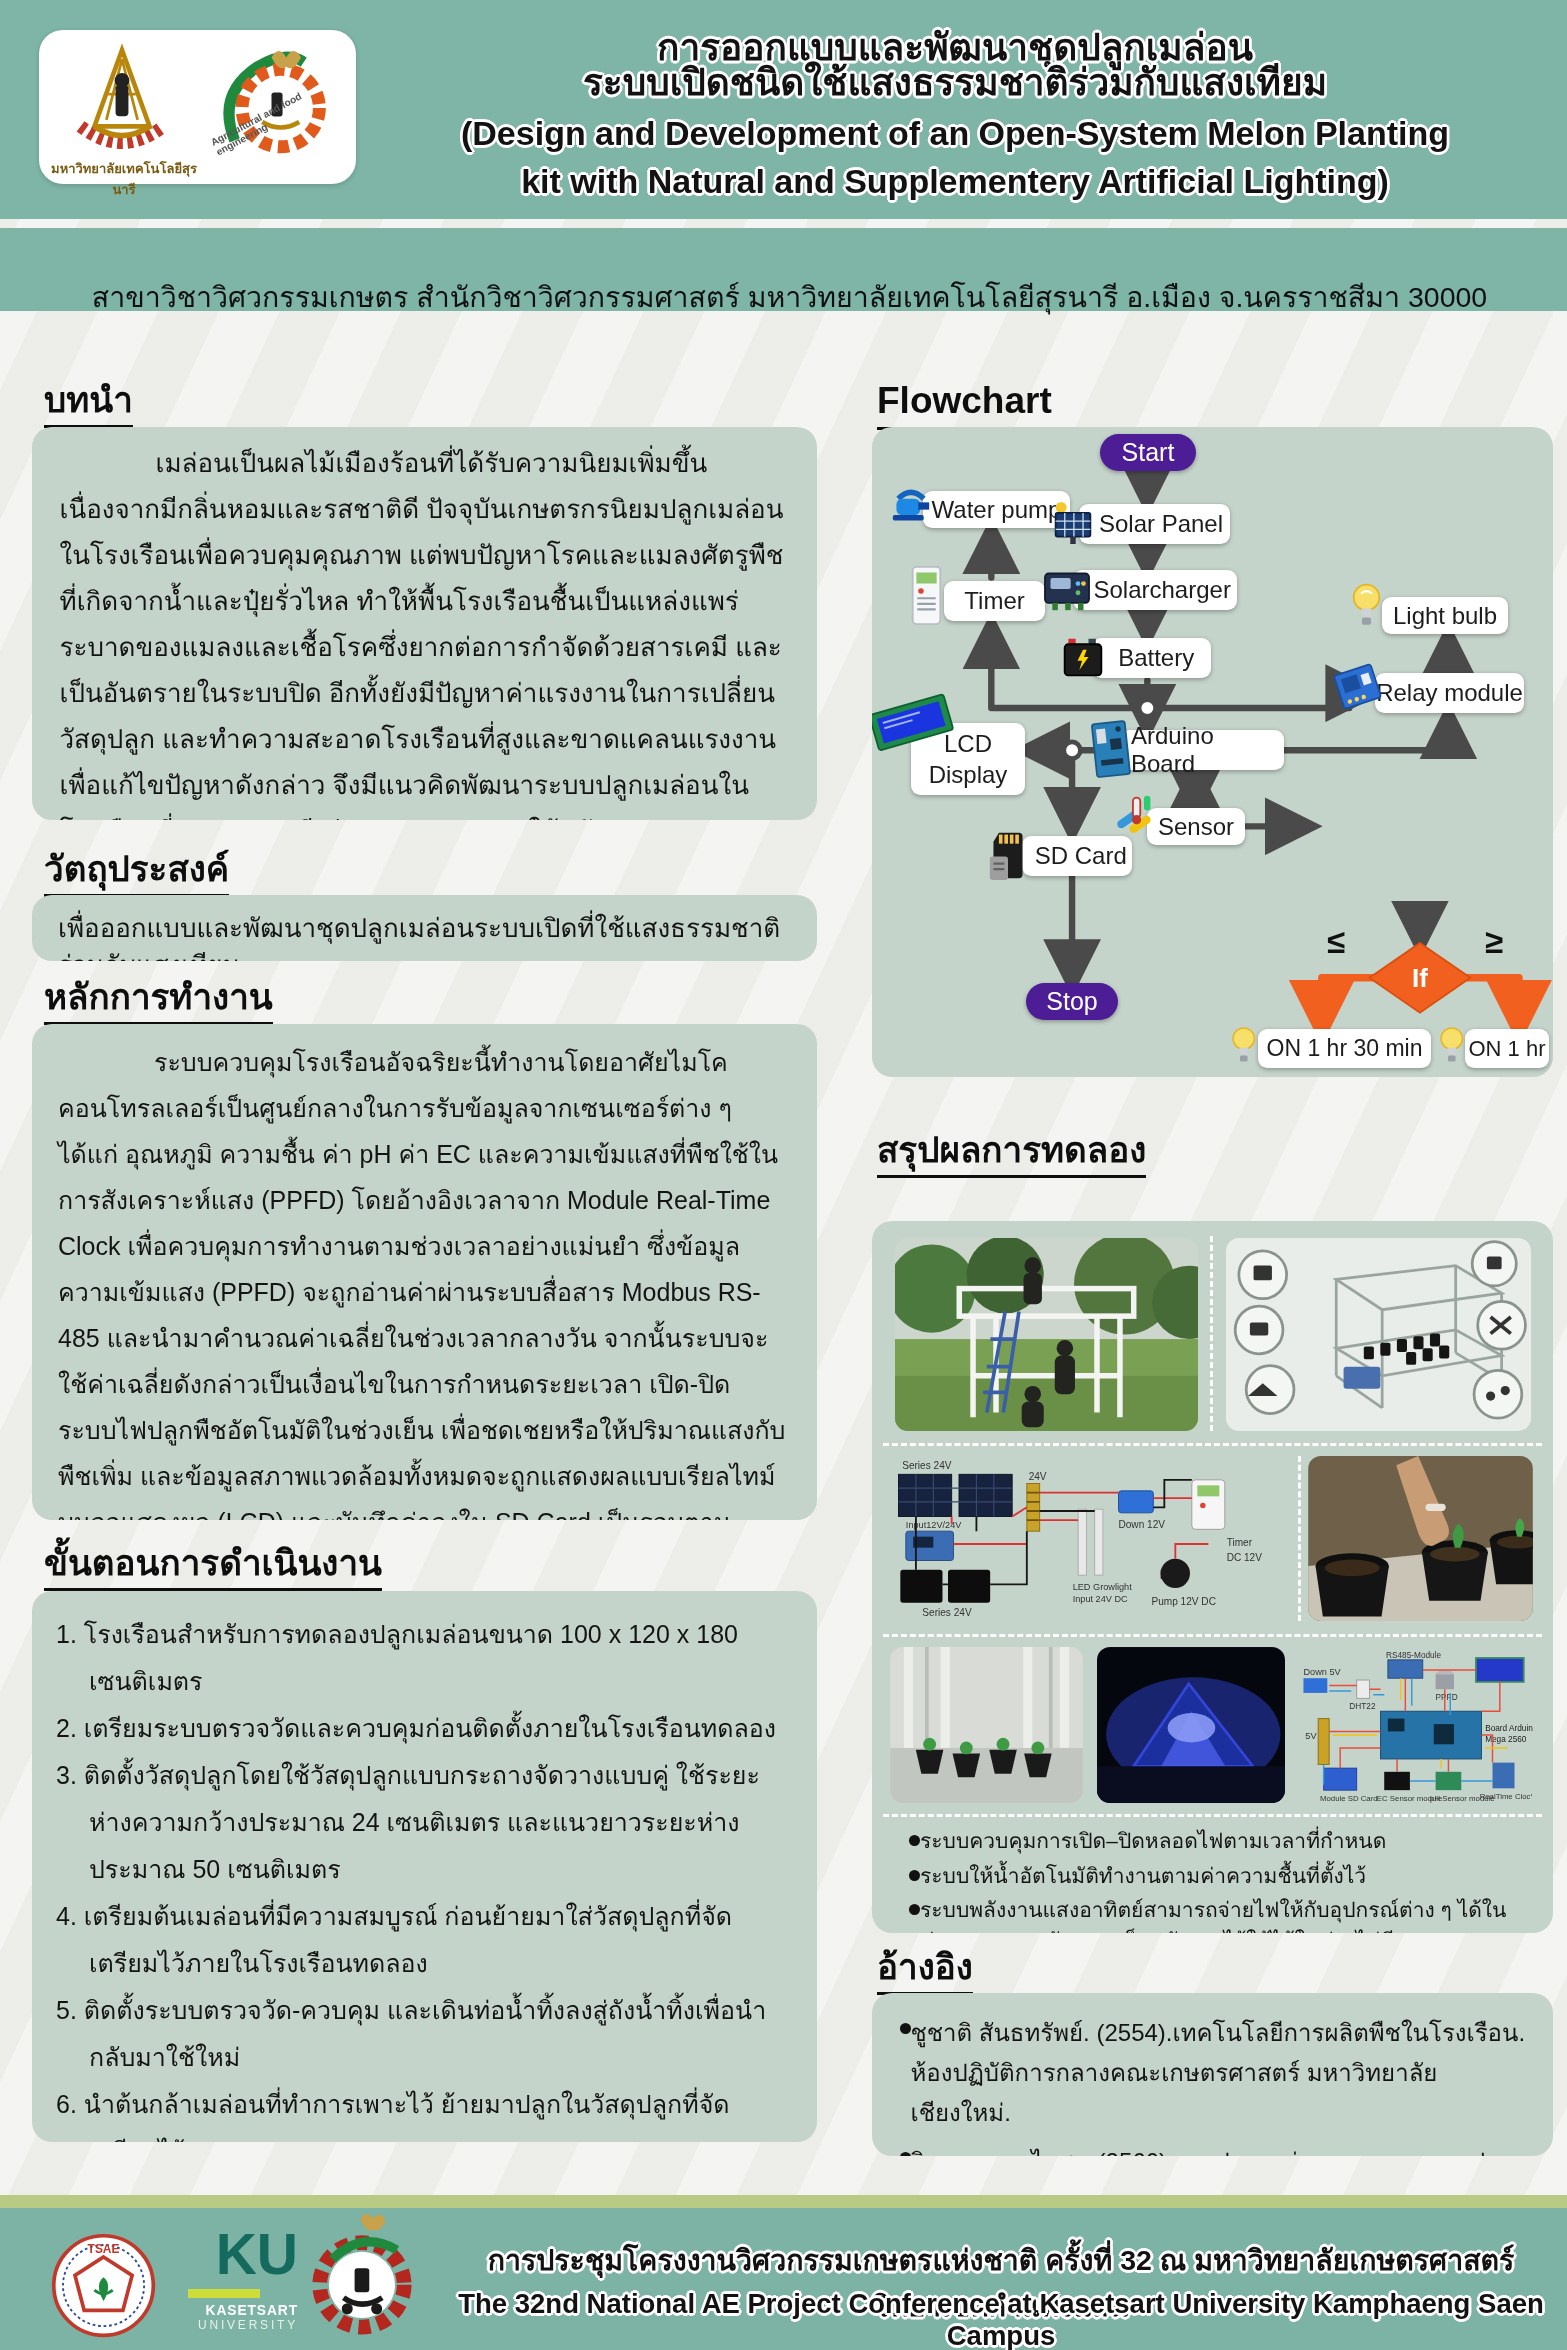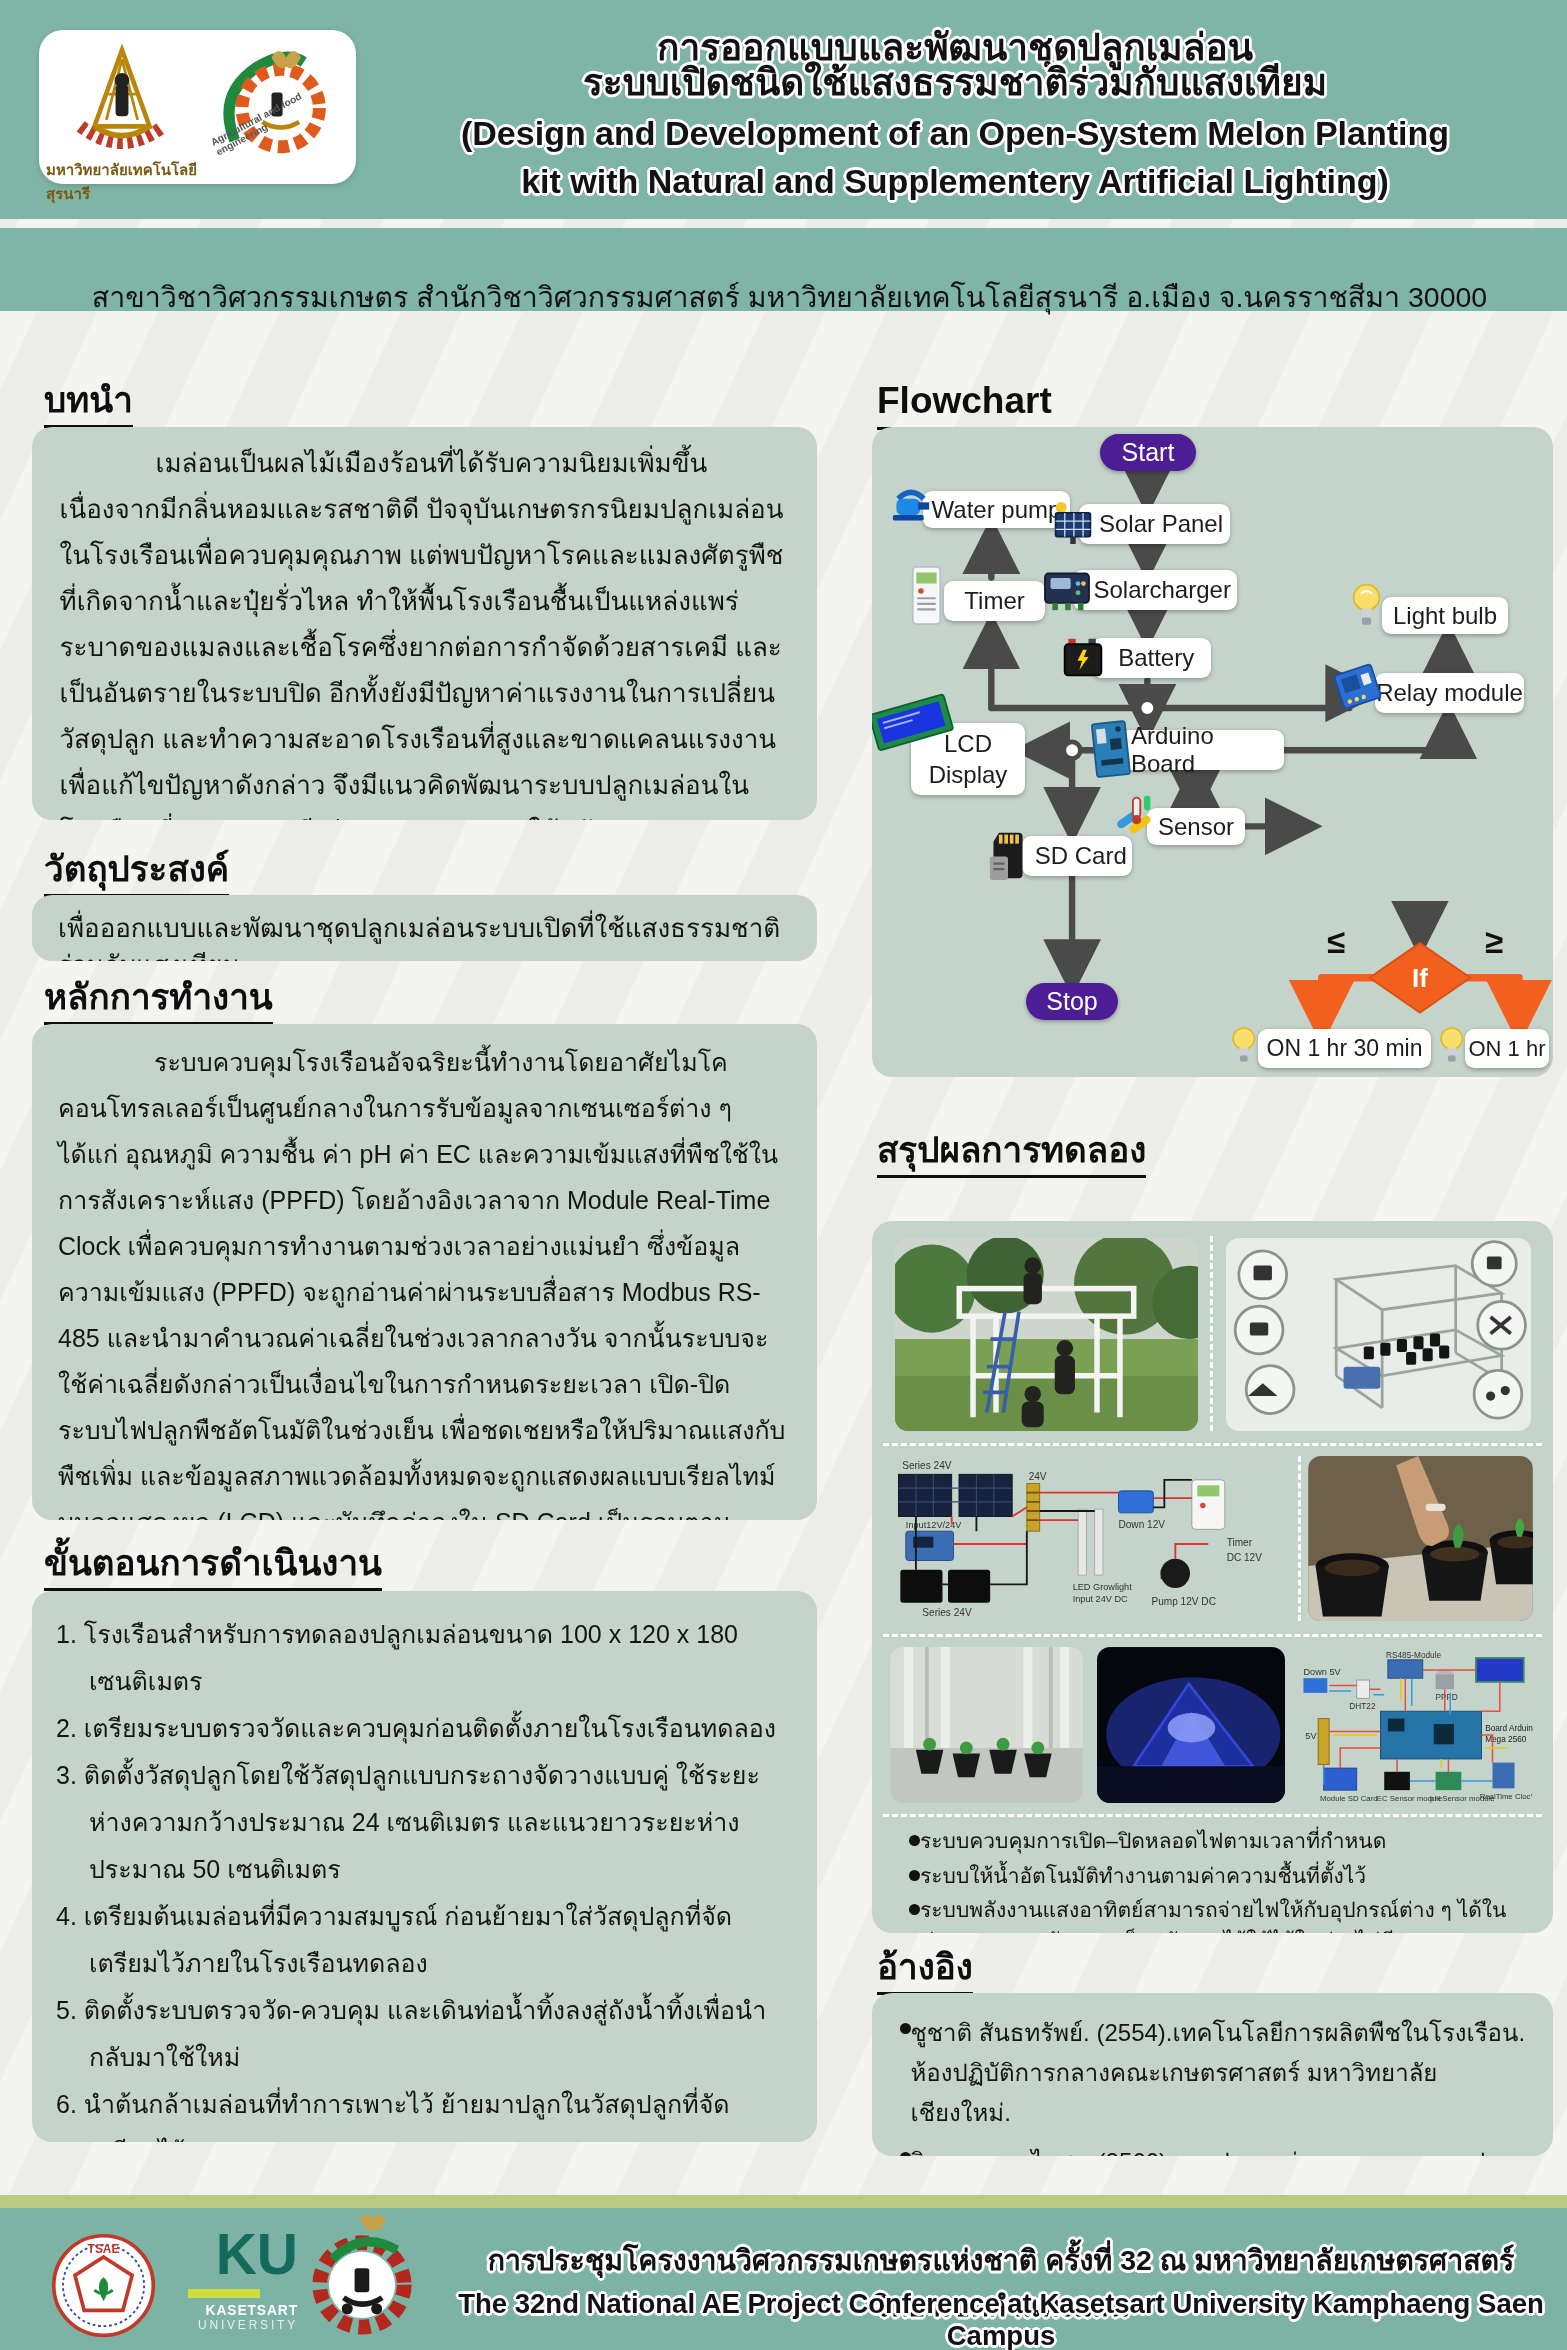--- a/index.html
+++ b/index.html
@@ -41,21 +41,21 @@
   <div class="abs" style="left:39px;top:30px;width:317px;height:154px;background:#fff;border-radius:24px;box-shadow:0 1.8px 5.5px rgba(0,0,0,.15);"></div>
 
   <svg class="abs" style="left:53px;top:39px;" width="138" height="138" viewBox="0 0 150 150">
     <path d="M75 12 L45 95 L105 95 Z" fill="none" stroke="#b8860b" stroke-width="5"></path>
     <path d="M75 22 L58 88 M75 22 L92 88 M60 60 H90" stroke="#b8860b" stroke-width="3" fill="none"></path>
     <rect x="68" y="50" width="14" height="34" rx="4" fill="#222"></rect>
     <circle cx="75" cy="45" r="8" fill="#222"></circle>
     <path d="M30 95 Q75 130 120 95" fill="none" stroke="#c0392b" stroke-width="14" stroke-dasharray="6 5"></path>
     <path d="M45 95 Q75 115 105 95" fill="none" stroke="#b8860b" stroke-width="6"></path>
   </svg>
-  <div class="abs" style="left:46px;top:158px;width:156px;font-size:15px;color:#7a5a10;font-weight:bold;">มหาวิทยาลัยเทคโนโลยีสุรนารี</div>
+  <div class="abs" style="left:46px;top:158px;width:156px;text-align:center;font-size:13px;color:#7a5a10;font-weight:bold;">มหาวิทยาลัยเทคโนโลยีสุรนารี</div>
 
   <svg class="abs" style="left:207px;top:39px;" width="129" height="129" viewBox="0 0 140 140">
     <path d="M30 110 Q10 60 55 30 Q85 12 105 25" fill="none" stroke="#1f8a3d" stroke-width="12"></path>
     <circle cx="80" cy="75" r="42" fill="none" stroke="#e05a1c" stroke-width="14" stroke-dasharray="12 7"></circle>
     <path d="M70 20 q8 -14 16 0 q8 -14 16 0 q-8 16 -16 10 q-8 6 -16 -10" fill="#c8a24a"></path>
     <rect x="70" y="58" width="12" height="26" rx="3" fill="#222"></rect>
     <path d="M60 90 Q80 102 100 90" fill="none" stroke="#b8860b" stroke-width="5"></path>
   </svg>
   <div class="abs" style="left:209px;top:138px;width:138px;font-size:10px;color:#555;transform:rotate(-28deg);transform-origin:left top;font-weight:bold;">Agricultural and food engineering</div>
 

